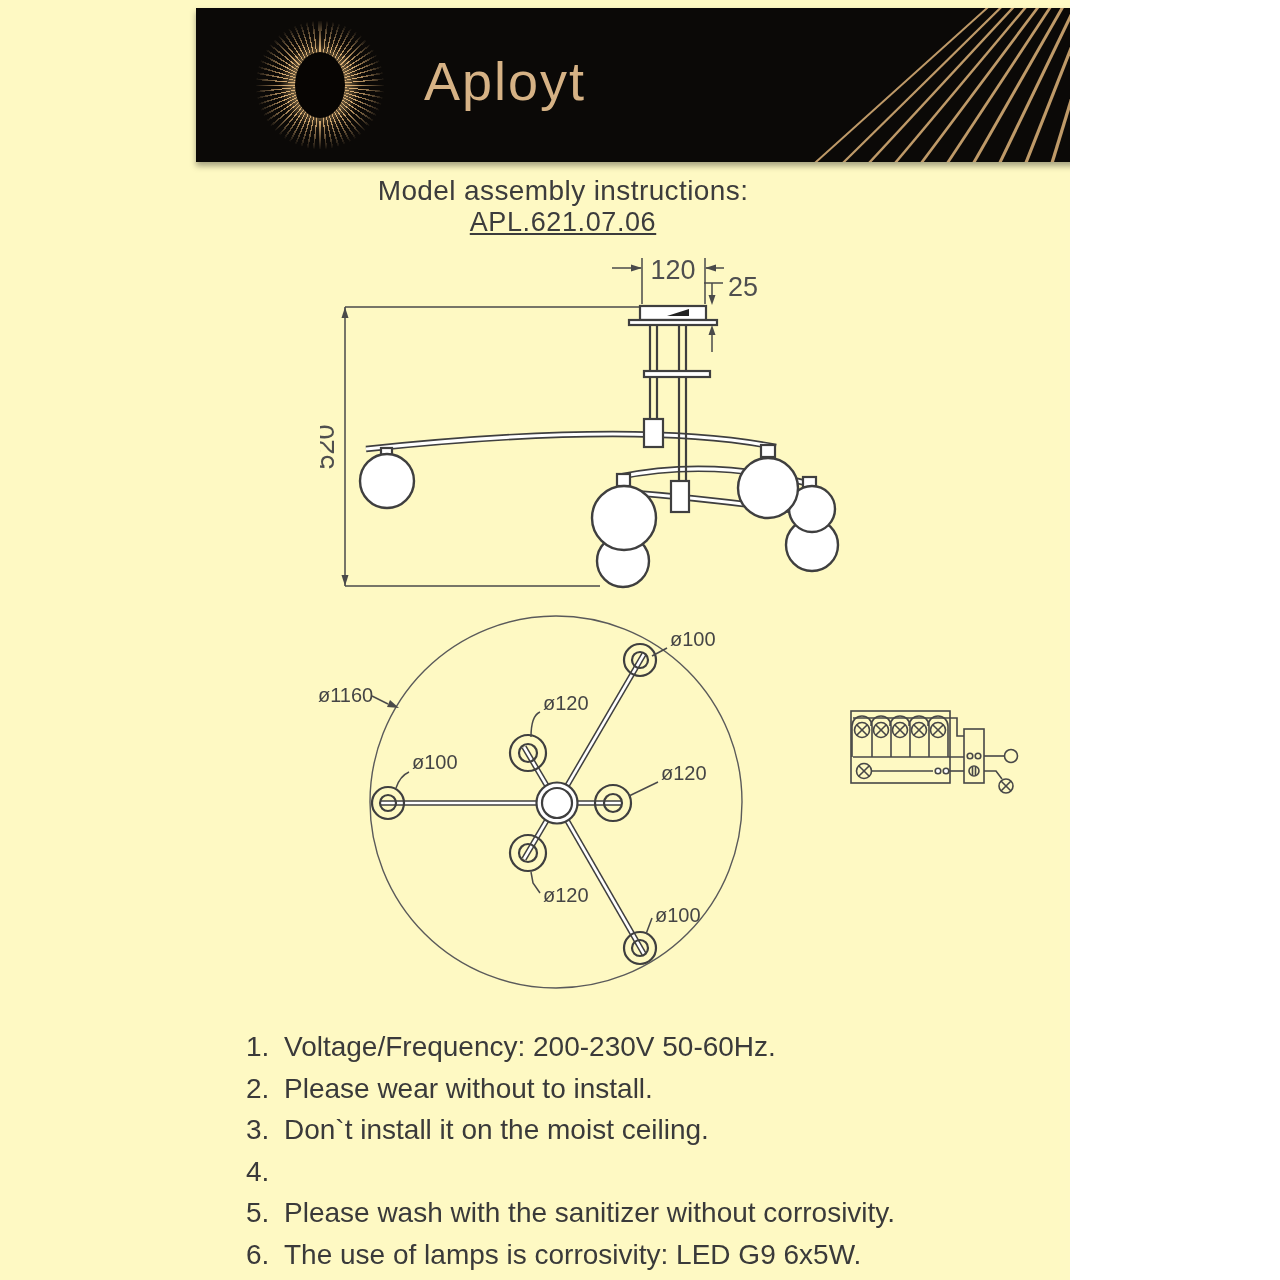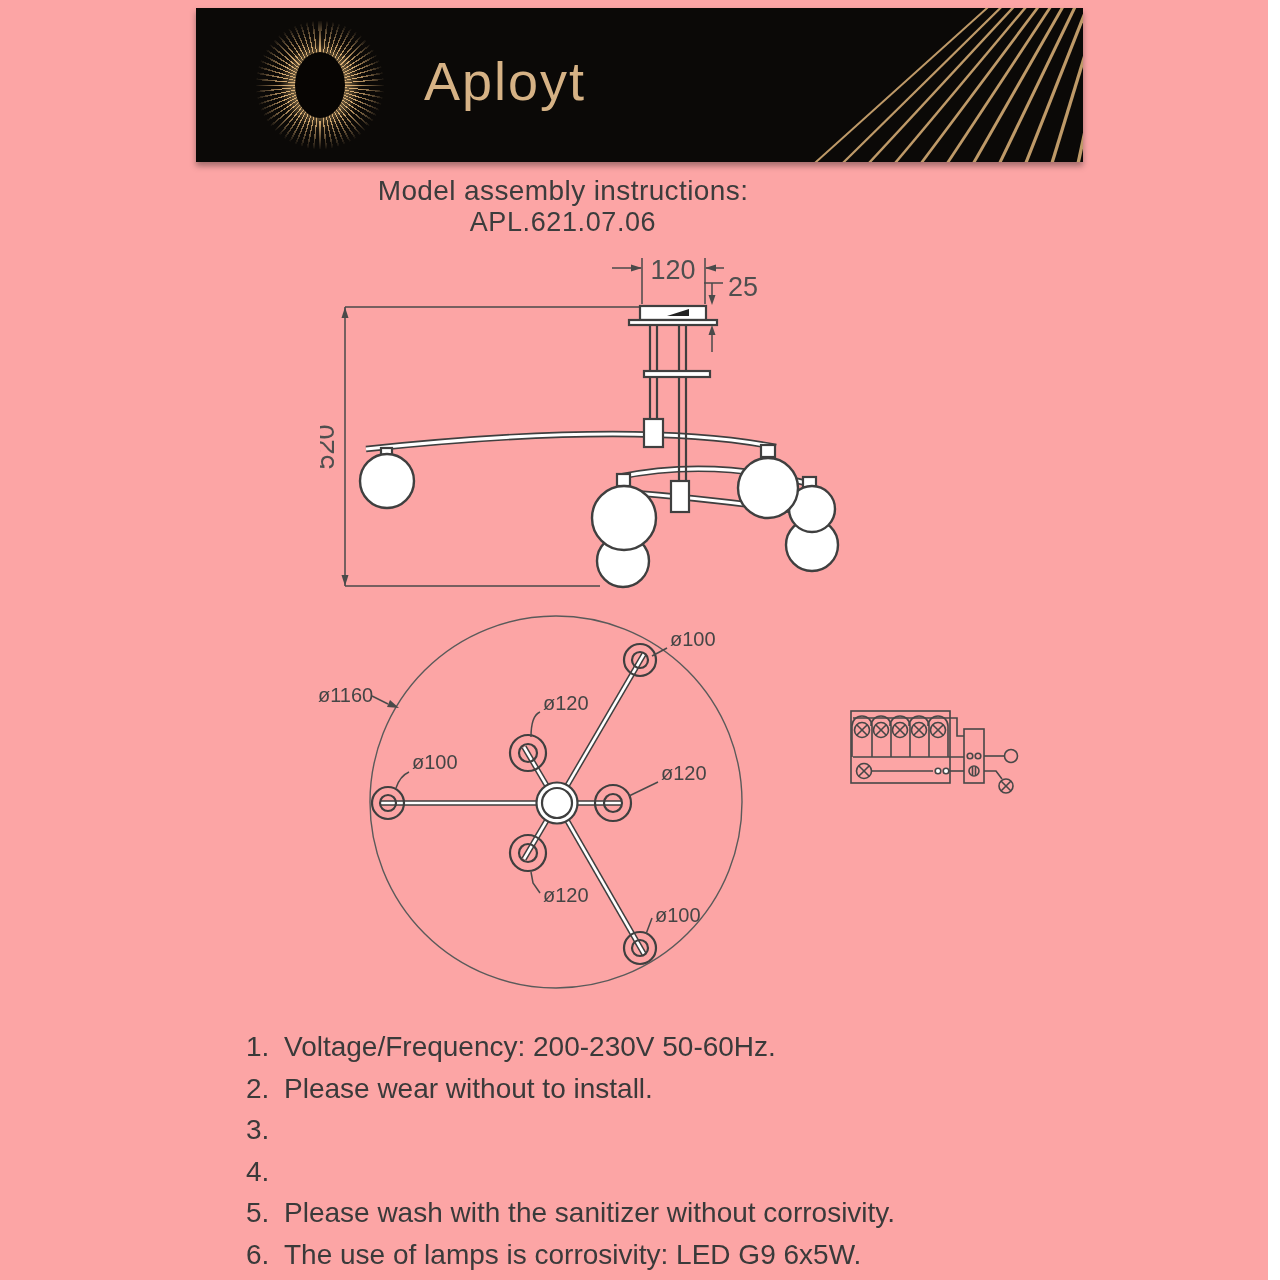--- a/index.html
+++ b/index.html
@@ -1,37 +1,37 @@
 <!DOCTYPE html>
 <html><head>
 <meta charset="utf-8">
 <style>
   html,body{margin:0;padding:0;background:#ffffff;}
-  .page{position:relative;width:1268px;height:1280px;background:#fca5a5;overflow:hidden;
+  .page{position:relative;width:1070px;height:1280px;background:#fef9c3;overflow:hidden;
         font-family:"Liberation Sans",sans-serif;}
 
   
   .banner{position:absolute;left:196px;top:8px;width:887px;height:154px;
           background:#0b0907;overflow:hidden;box-shadow:0 4px 6px rgba(0,0,0,.35);}
   .sunburst{position:absolute;left:60px;top:13px;width:128px;height:128px;border-radius:50%;
             background:
               radial-gradient(circle, rgba(11,9,7,0) 40%, #0b0907 72%),
               radial-gradient(circle, rgba(236,198,140,.55) 0 18%, rgba(236,198,140,0) 44%),
               repeating-conic-gradient(#d3a972 0deg 1.6deg, #0b0907 1.6deg 5.6deg);}
   .sunburst-core{position:absolute;left:39px;top:31px;width:50px;height:66px;border-radius:50%;
                  background:#070503;box-shadow:0 0 16px 5px rgba(222,178,112,.38);}
   .brand{position:absolute;left:228px;top:42px;font-size:54px;letter-spacing:2px;
          color:#d6b285;font-weight:normal;}
   .rays-svg{position:absolute;right:0;top:0;}
 
   
   .heading{position:absolute;left:200px;top:175px;width:726px;text-align:center;
            font-size:28px;color:#3c3c3c;letter-spacing:.4px;}
   .model-no{position:absolute;left:200px;top:207px;width:726px;text-align:center;
-            font-size:27px;color:#3c3c3c;letter-spacing:.6px;}
+            font-size:27px;color:#3c3c3c;letter-spacing:.6px;text-decoration:underline;}
 
   
   svg{font-family:"Liberation Sans",sans-serif;}
   .thin{stroke:#4a4a4a;stroke-width:1.5;fill:none;}
   .thin2{stroke:#5a5a5a;stroke-width:1.4;fill:none;}
   .ln{stroke:#3f3f3f;stroke-width:2.2;fill:none;}
   .ln2{stroke:#3f3f3f;stroke-width:2.2;fill:#ffffff;}
   .fil{fill:#4a4a4a;stroke:none;}
   .armb{stroke:#3f3f3f;stroke-width:6.5;fill:none;}
   .armw{stroke:#ffffff;stroke-width:3.2;fill:none;}
@@ -294,20 +294,21 @@
     <div class="inst-row">
       <span class="inst-num">1.</span>
       <span>Voltage/Frequency: 200-230V 50-60Hz.</span>
     </div>
     <div class="inst-row">
       <span class="inst-num">2.</span>
       <span>Please wear without to install.</span>
     </div>
     <div class="inst-row">
       <span class="inst-num">3.</span>
+      <span>Don`t install it on the moist ceiling.</span>
     </div>
     <div class="inst-row">
       <span class="inst-num">4.</span>
     </div>
     <div class="inst-row">
       <span class="inst-num">5.</span>
       <span>Please wash with the sanitizer without corrosivity.</span>
     </div>
     <div class="inst-row">
       <span class="inst-num">6.</span>

